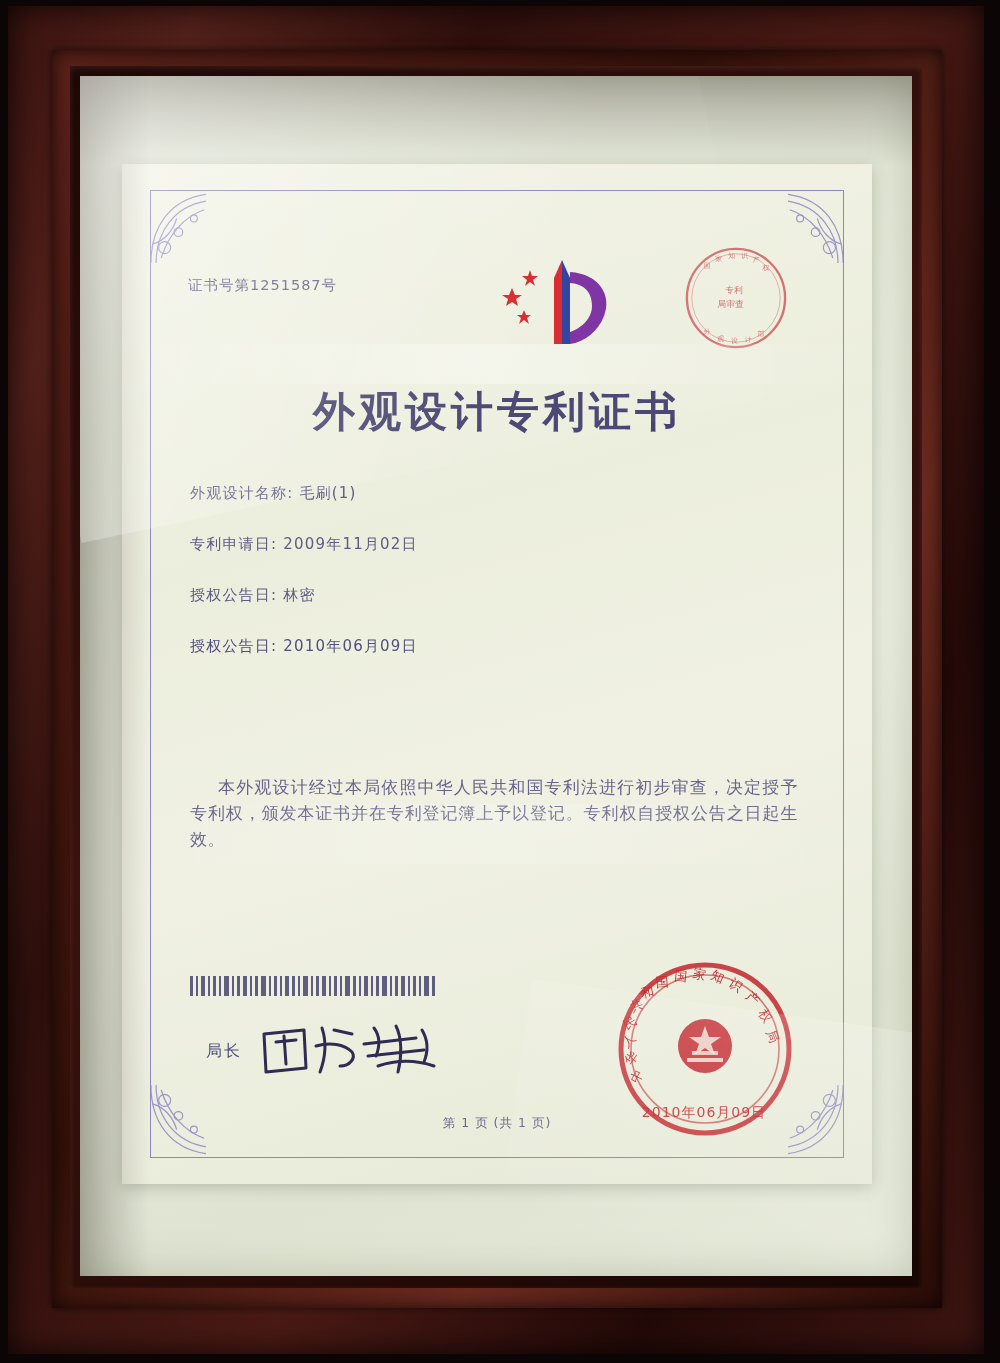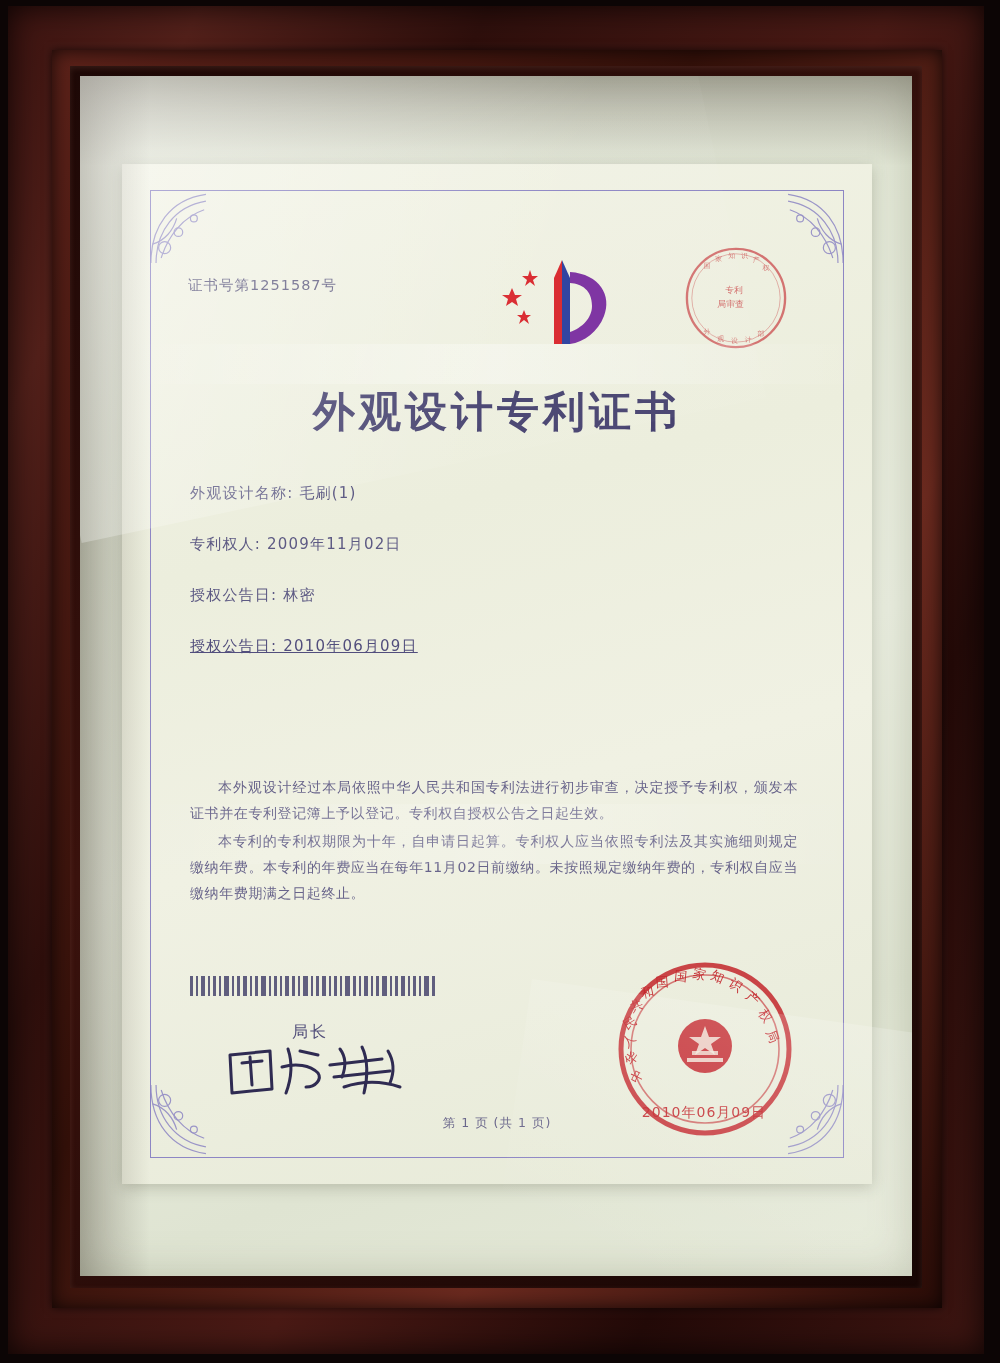--- a/index.html
+++ b/index.html
@@ -152,48 +152,47 @@
   }
   .field {
     font-size: 15px;
     color: #4a4678;
     letter-spacing: 1.2px;
     margin-bottom: 32px;
     opacity: 0.88;
     white-space: nowrap;
   }
   .field.faint { opacity: 0.62; }
-  .field.last { opacity: 0.95; margin-bottom: 12px; text-decoration: underline; }
+  .field.last { opacity: 0.95; margin-bottom: 12px; }
 
   .body-text {
     position: absolute;
     left: 20px; right: 26px; top: 558px;
-    font-size: 14px;
+    font-size: 17px;
     line-height: 26px;
     color: #4b4678;
     text-align: justify;
     letter-spacing: 0.6px;
     opacity: 0.82;
   }
   .body-text p { margin: 0 0 2px 0; text-indent: 28px; }
 
   .barcode {
     position: absolute;
     left: 20px; top: 760px;
     width: 250px; height: 20px;
     opacity: 0.8;
   }
   .barcode svg { width:100%; height:100%; display:block; }
 
   .sign-row {
     position: absolute;
-    left: 52px; top: 806px;
+    left: 36px; top: 806px;
     display: flex;
     align-items: center;
-    flex-direction: column;
   }
   .sign-label {
     font-size: 16px;
     color: #3f3b6e;
     letter-spacing: 2px;
     margin-right: 14px;
     opacity: 0.9;
   }
   .signature {
     width: 190px; height: 58px;
@@ -342,28 +341,27 @@
               <text x="44" y="50">专利</text>
               <text x="36" y="64">局审查</text>
             </g>
           </svg>
         </div>
 
         <div class="cert-title">外观设计专利证书</div>
 
         <div class="fields">
           <div class="field">外观设计名称: 毛刷(1)</div>
-          <div class="field">专利权人: 2009年11月02日</div>
+          <div class="field">专利申请日: 2009年11月02日</div>
           <div class="field">授权公告日: 林密</div>
           <div class="field last">授权公告日: 2010年06月09日</div>
         </div>
 
         <div class="body-text">
           <p>本外观设计经过本局依照中华人民共和国专利法进行初步审查，决定授予专利权，颁发本证书并在专利登记簿上予以登记。专利权自授权公告之日起生效。</p>
-          <p>本专利的专利权期限为十年，自申请日起算。专利权人应当依照专利法及其实施细则规定缴纳年费。本专利的年费应当在每年11月02日前缴纳。未按照规定缴纳年费的，专利权自应当缴纳年费期满之日起终止。</p>
         </div>
 
         <div class="barcode">
           <svg viewBox="0 0 250 20" preserveAspectRatio="none">
             <g fill="#3d3a66">
               <rect x="0" y="0" width="3" height="20"></rect>
                 <rect x="6" y="0" width="2" height="20"></rect>
               <rect x="11" y="0" width="4" height="20"></rect>
                 <rect x="18" y="0" width="2" height="20"></rect>
               <rect x="23" y="0" width="3" height="20"></rect>

